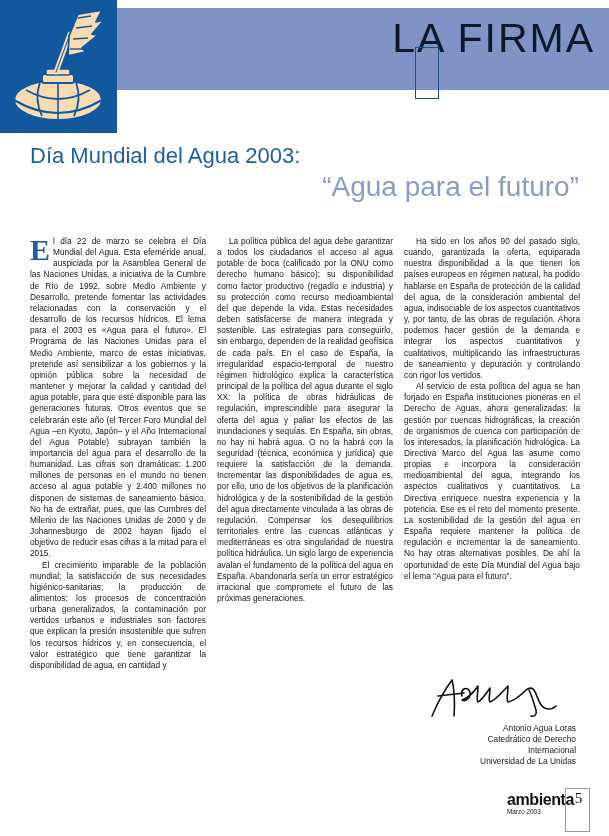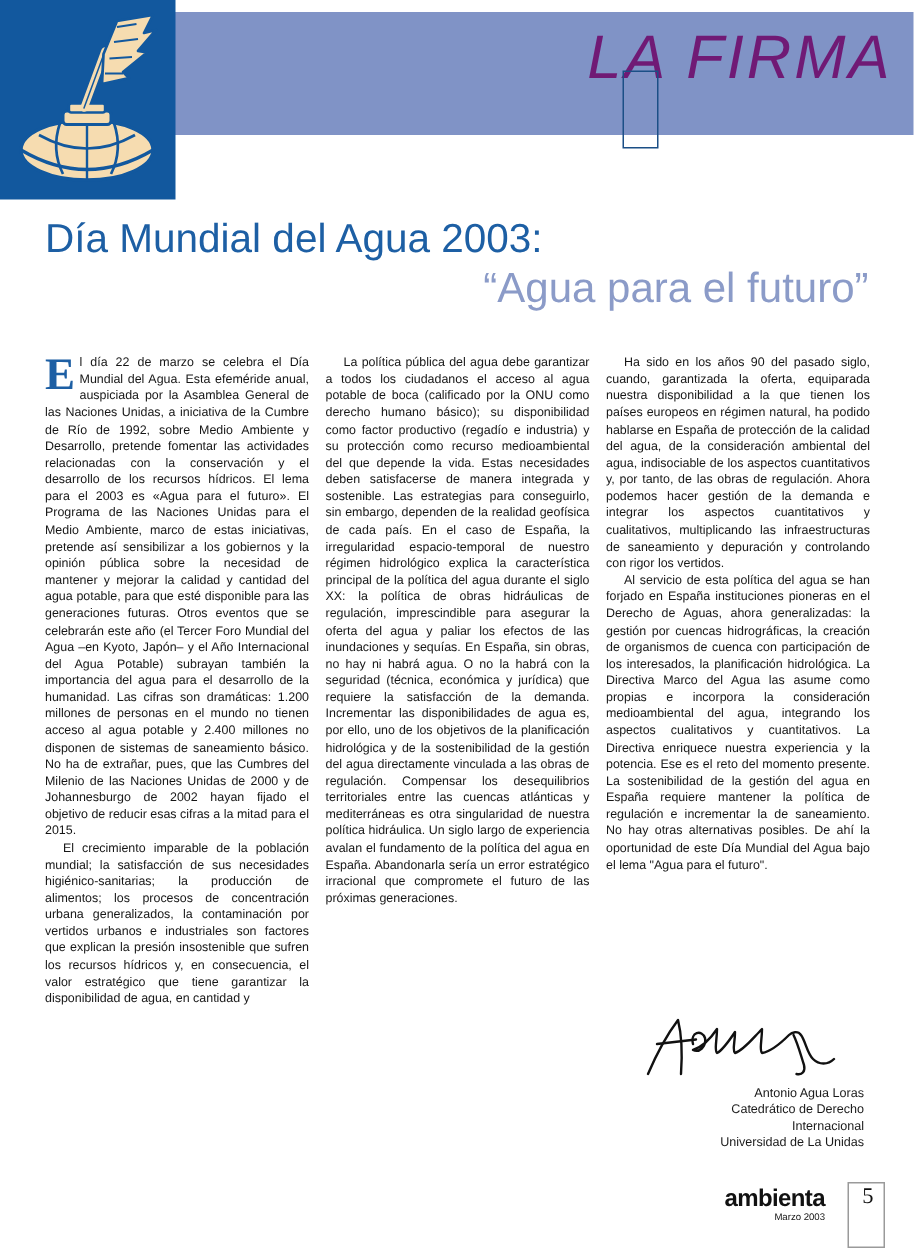--- a/index.html
+++ b/index.html
@@ -45,45 +45,44 @@
     top: 8px;
   }
   .section-title {
     position: absolute;
     left: 0;
     top: 18px;
     width: 595px;
     text-align: right;
     font-size: 41px;
     letter-spacing: 2px;
-    color: #701a75;
+    color: #0f172a;
     font-weight: 400;
     line-height: 1;
-    font-style: italic;
   }
   .f-box {
     position: absolute;
     left: 415px;
     top: 47px;
     width: 24px;
     height: 52px;
     border: 1.5px solid #1b4f86;
     box-sizing: border-box;
     background: transparent;
   }
 
   
   .article-title {
     position: absolute;
     left: 30px;
     top: 144px;
     width: 549px;
   }
   .title-line1 {
-    font-size: 27px;
+    font-size: 22px;
     color: #1d5fa4;
     font-weight: 400;
     line-height: 1.12;
     letter-spacing: 0px;
   }
   .title-line2 {
     font-size: 28px;
     color: #8b9bc8;
     font-weight: 400;
     line-height: 1.12;
@@ -151,23 +150,22 @@
   
   .footer {
     position: absolute;
     left: 460px;
     top: 792px;
     width: 130px;
     height: 44px;
   }
   .brand-wrap {
     position: absolute;
-    right: 40px;
+    right: 16px;
     top: 0;
-    text-align: right;
   }
   .brand-name {
     font-size: 16px;
     font-weight: 700;
     letter-spacing: -0.4px;
     color: #111111;
     line-height: 1;
   }
   .brand-date {
     font-size: 6.4px;

